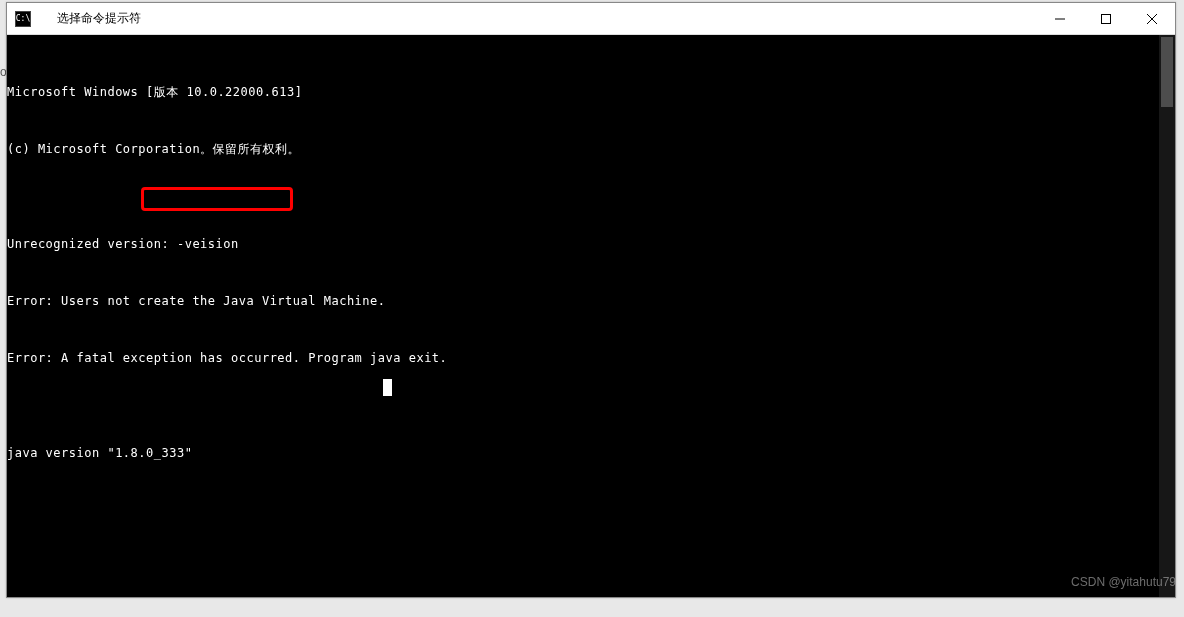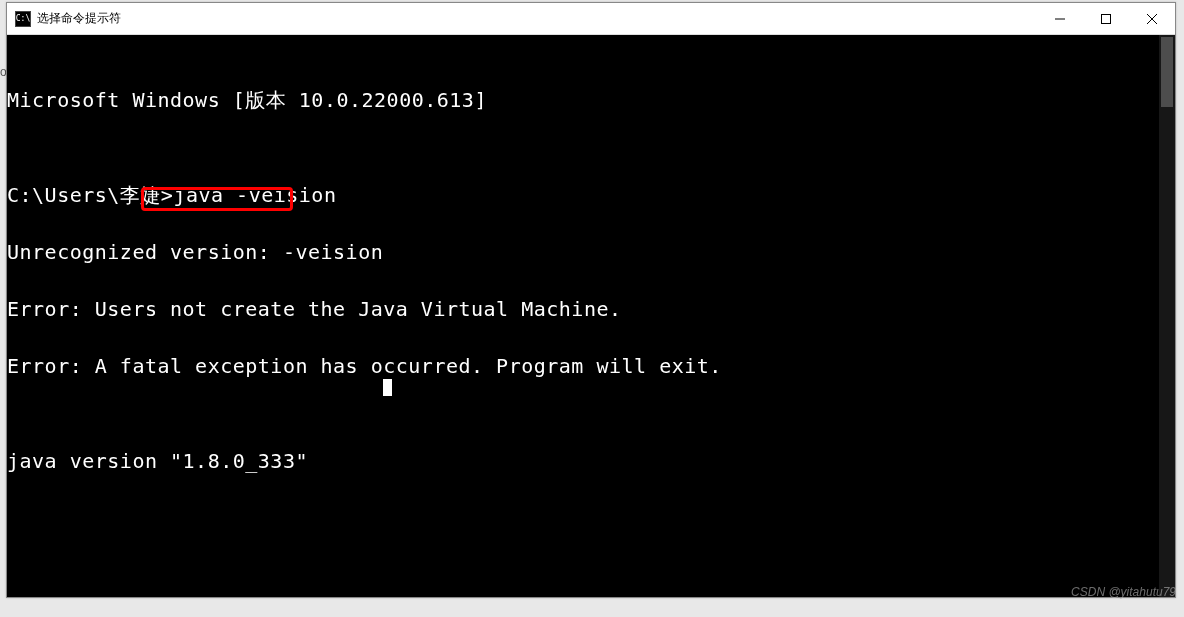--- a/index.html
+++ b/index.html
@@ -42,20 +42,21 @@
       justify-content: center;
       color: #fff;
       font-size: 8px;
       font-family: monospace;
       border: 1px solid #444;
     }
     .title-text {
       font-size: 12px;
       color: #000;
       flex: 1;
+      margin-left: 20px;
     }
     .window-controls {
       display: flex;
       height: 100%;
     }
     .win-btn {
       width: 46px;
       height: 100%;
       display: flex;
       align-items: center;
@@ -63,23 +64,23 @@
       background: transparent;
       border: none;
       cursor: pointer;
     }
     .win-btn svg { width: 10px; height: 10px; }
     .terminal {
       flex: 1;
       background: #000000;
       color: #ffffff;
       font-family: "Consolas", "NSimSun", "SimSun", monospace;
-      font-size: 20px;
+      font-size: 12px;
       line-height: 19px;
-      padding: 18px 0 0 0;
+      padding: 10px 0 0 0;
       position: relative;
       white-space: pre;
       overflow: hidden;
     }
     .terminal-line {
       padding: 0;
       margin: 0;
       letter-spacing: 0.5px;
     }
     .highlight-box {
@@ -106,26 +107,25 @@
       position: absolute;
       right: 2px;
       top: 2px;
       width: 12px;
       height: 70px;
       background: #4d4d4d;
     }
     .watermark {
       position: absolute;
       right: 8px;
-      bottom: 18px;
+      bottom: 28px;
       color: rgba(180,180,180,0.6);
       font-size: 12px;
       font-family: Arial, sans-serif;
       pointer-events: none;
-      font-style: italic;
     }
     .bg-fragment {
       position: absolute;
       left: 0;
       top: 65px;
       font-size: 12px;
       color: #555;
       font-family: Arial, sans-serif;
     }
   </style>
@@ -152,25 +152,25 @@
       <button class="win-btn close">
         <svg viewBox="0 0 10 10">
             <line x1="0" y1="0" x2="10" y2="10" stroke="#000" stroke-width="1"></line>
             <line x1="10" y1="0" x2="0" y2="10" stroke="#000" stroke-width="1"></line>
           </svg>
       </button>
     </div>
   </div>
   <div class="terminal">
     <div class="terminal-line">Microsoft Windows [版本 10.0.22000.613]</div>
+    <div class="terminal-line">(c) Microsoft Corporation。保留所有权利。</div>
     <div class="terminal-line"></div>
-    <div class="terminal-line">C:\Users\李婕&gt;java -veision</div>
     <div class="terminal-line">Unrecognized version: -veision</div>
     <div class="terminal-line">Error: Users not create the Java Virtual Machine.</div>
-    <div class="terminal-line">Error: A fatal exception has occurred. Program will exit.</div>
+    <div class="terminal-line">Error: A fatal exception has occurred. Program java exit.</div>
     <div class="terminal-line"></div>
     <div class="terminal-line">java version "1.8.0_333"</div>
     
     
     <div class="terminal-line"></div>
     
 
     <div class="highlight-box" style="top:152px;left:134px;width:152px;height:24px;"></div>
 
     <div class="cursor-block" style="top:344px;left:376px;"></div>

